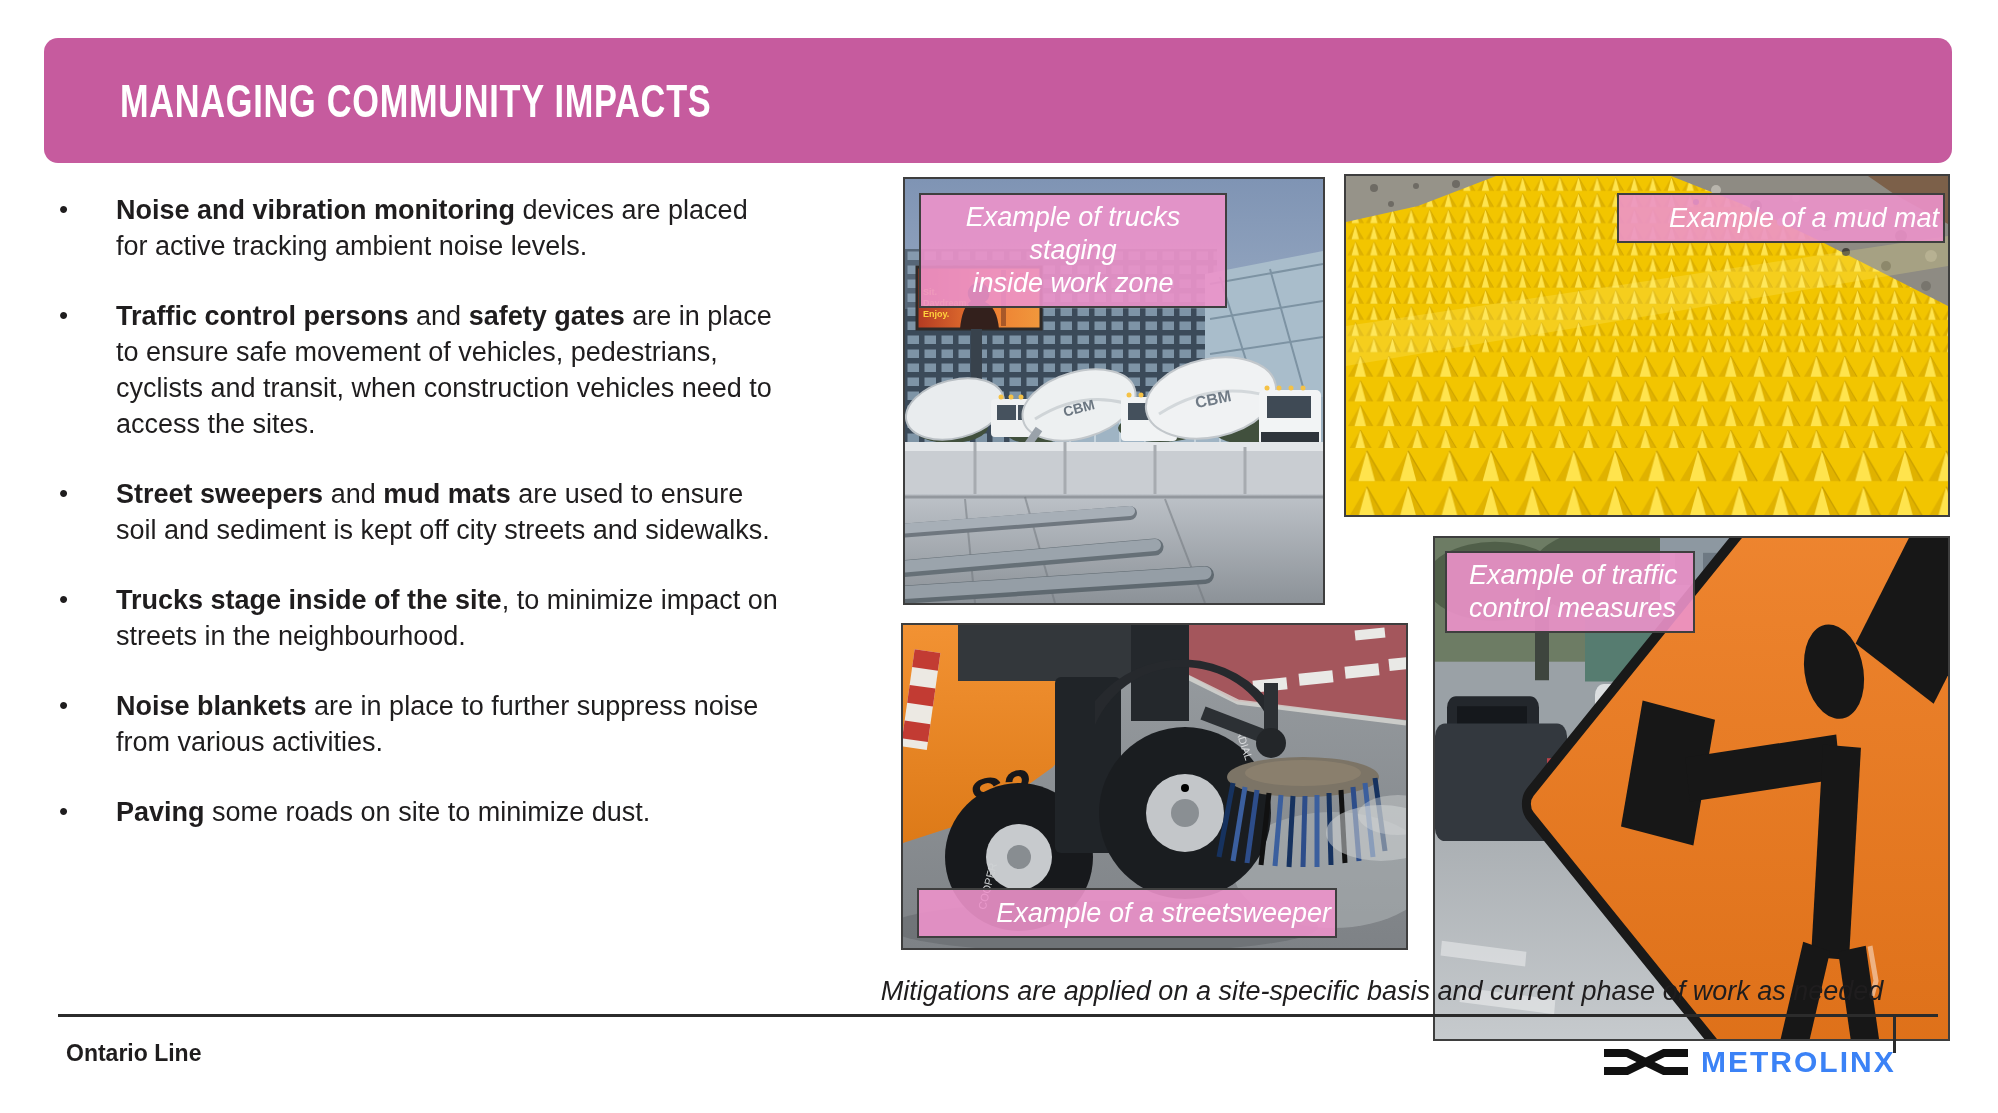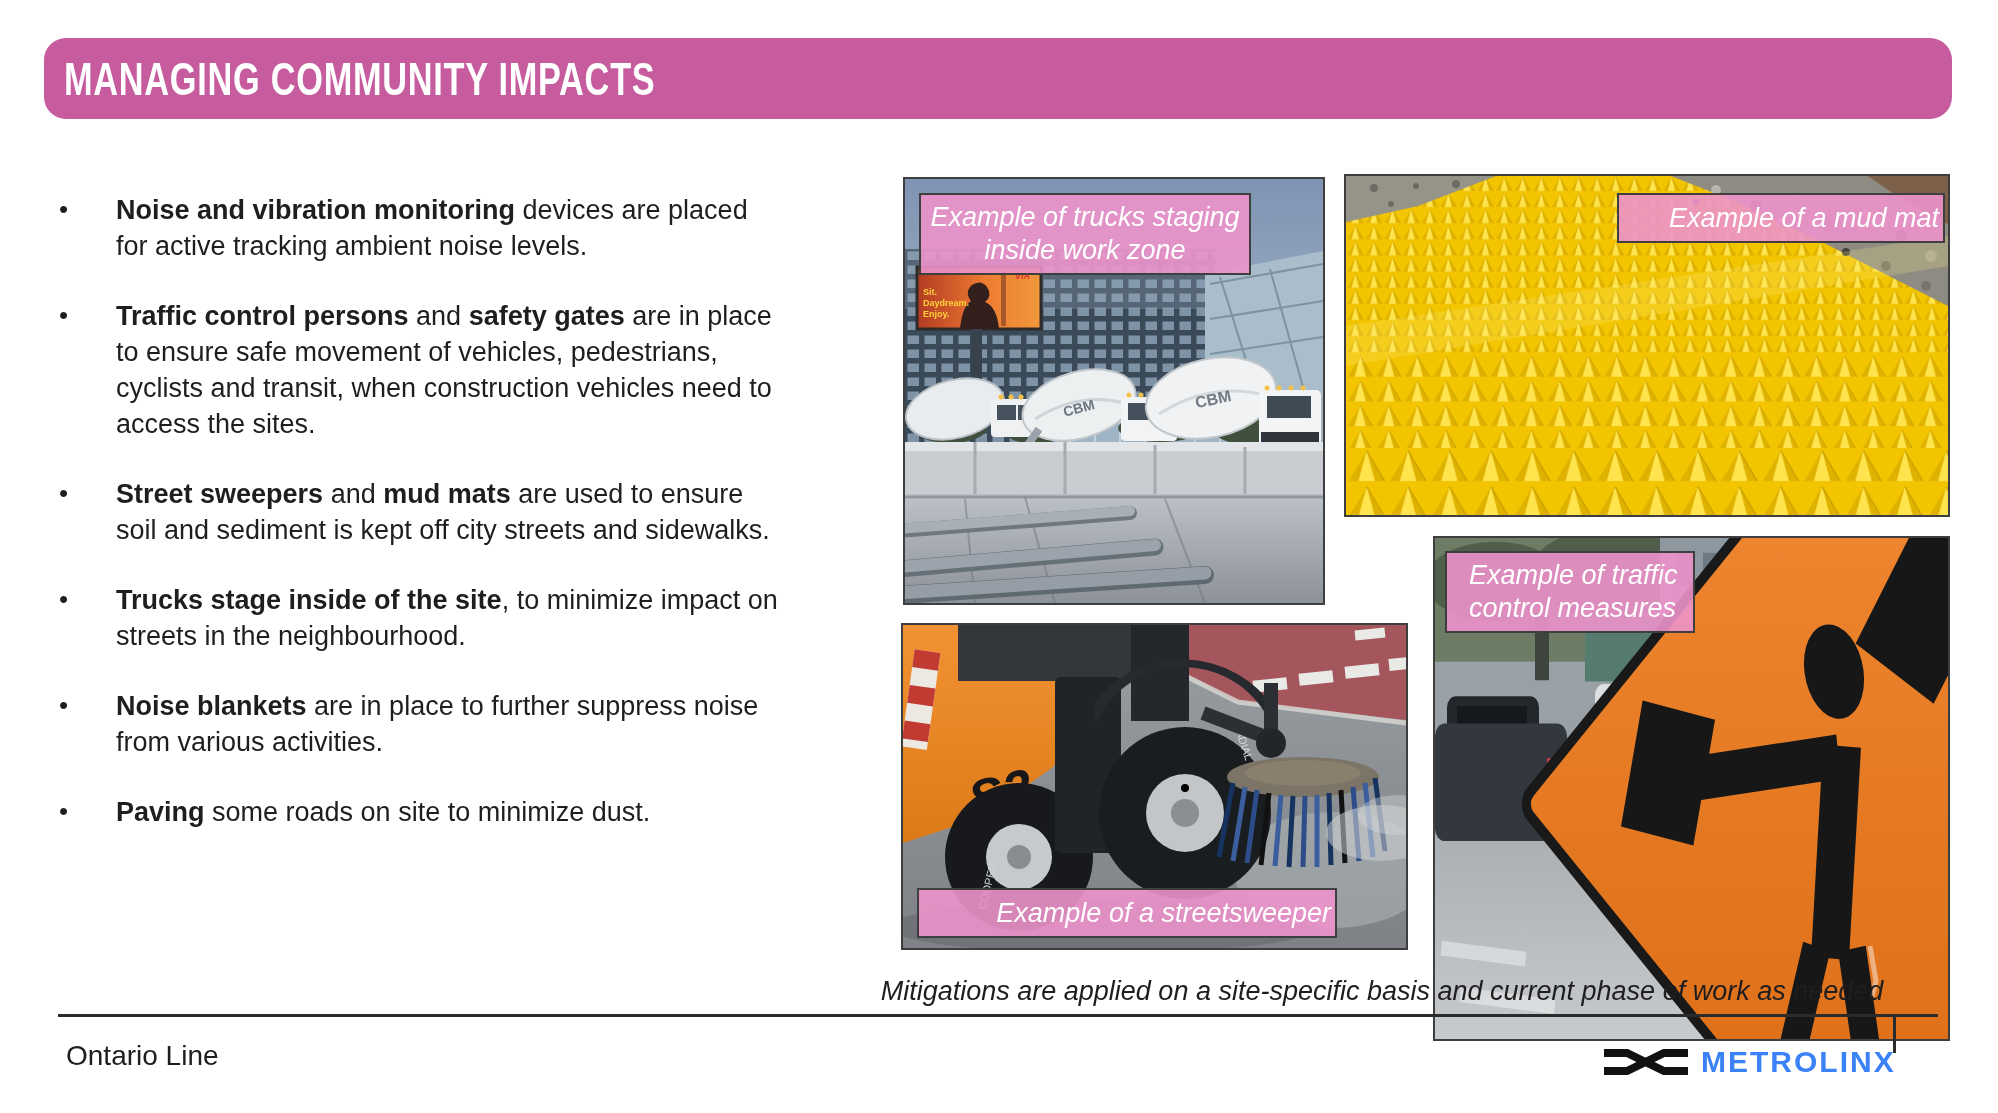--- a/index.html
+++ b/index.html
@@ -1,21 +1,21 @@
 <!DOCTYPE html>
 <html><head>
 <meta charset="utf-8">
 <style>
   html,body{margin:0;padding:0;background:#fff;}
   .slide{position:relative;width:1998px;height:1113px;background:#ffffff;overflow:hidden;
          font-family:"Liberation Sans",sans-serif;color:#1f1d1e;}
 
   
-  .header{position:absolute;left:44px;top:38px;width:1908px;height:81px;background:#c65b9e;
-          border-radius:22px;display:flex;align-items:center;padding-left:20px;box-sizing:border-box;}
+  .header{position:absolute;left:44px;top:38px;width:1908px;height:125px;background:#c65b9e;
+          border-radius:14px;display:flex;align-items:center;padding-left:76px;box-sizing:border-box;}
   .header h1{margin:0;font-size:47px;font-weight:bold;color:#ffffff;letter-spacing:1px;
              transform:scaleX(.73);transform-origin:left center;white-space:nowrap;}
 
   
   ul.bullets{position:absolute;left:44px;top:192px;width:856px;margin:0;padding:0;list-style:none;}
   ul.bullets li{position:relative;padding-left:72px;margin-bottom:34px;font-size:27px;line-height:36px;
                 white-space:pre-line;}
   ul.bullets li::before{content:"\2022";position:absolute;left:15px;top:-1px;font-size:26px;color:#1f1d1e;}
   .b{font-weight:bold;margin-top:36px;}
 
@@ -24,30 +24,30 @@
   .photo svg{display:block;width:100%;height:100%;}
   #photo-trucks{left:903px;top:177px;width:422px;height:428px;}
   #photo-mudmat{left:1344px;top:174px;width:606px;height:343px;}
   #photo-traffic{left:1433px;top:536px;width:517px;height:505px;}
   #photo-sweeper{left:901px;top:623px;width:507px;height:327px;}
 
   
   .caption{position:absolute;background:rgba(236,146,202,.9);border:2px solid #3f3f3f;color:#ffffff;
            font-style:italic;font-size:27px;line-height:33px;text-align:center;box-sizing:border-box;
            white-space:pre-line;padding:6px 4px;}
-  #cap-trucks{left:14px;top:14px;width:332px;}
+  #cap-trucks{left:14px;top:14px;width:308px;}
   #cap-mudmat{left:271px;top:17px;width:328px;line-height:34px;text-align:right;}
   #cap-traffic{left:10px;top:13px;width:250px;text-align:left;padding-left:22px;}
   #cap-sweeper{left:14px;top:263px;width:420px;line-height:34px;text-align:right;}
 
   
   .note{position:absolute;left:853px;top:976px;width:1058px;text-align:center;font-style:italic;font-size:27px;}
   .rule{position:absolute;left:58px;top:1014px;width:1880px;height:3px;background:#2b2b2b;}
   .tick{position:absolute;left:1893px;top:1014px;width:3px;height:39px;background:#2b2b2b;}
-  .page-label{position:absolute;left:66px;top:1040px;font-size:28px;font-weight:normal;}
+  .page-label{position:absolute;left:66px;top:1040px;font-size:23px;font-weight:bold;}
   .logo{position:absolute;left:1600px;top:1040px;display:flex;align-items:center;gap:9px;}
   .logo .word{font-size:30px;font-weight:bold;letter-spacing:2px;color:#3b82f6;}
 </style>
 </head>
 <body>
 
 <div class="slide">
 
   <div class="header">
     <h1>MANAGING COMMUNITY IMPACTS</h1>

